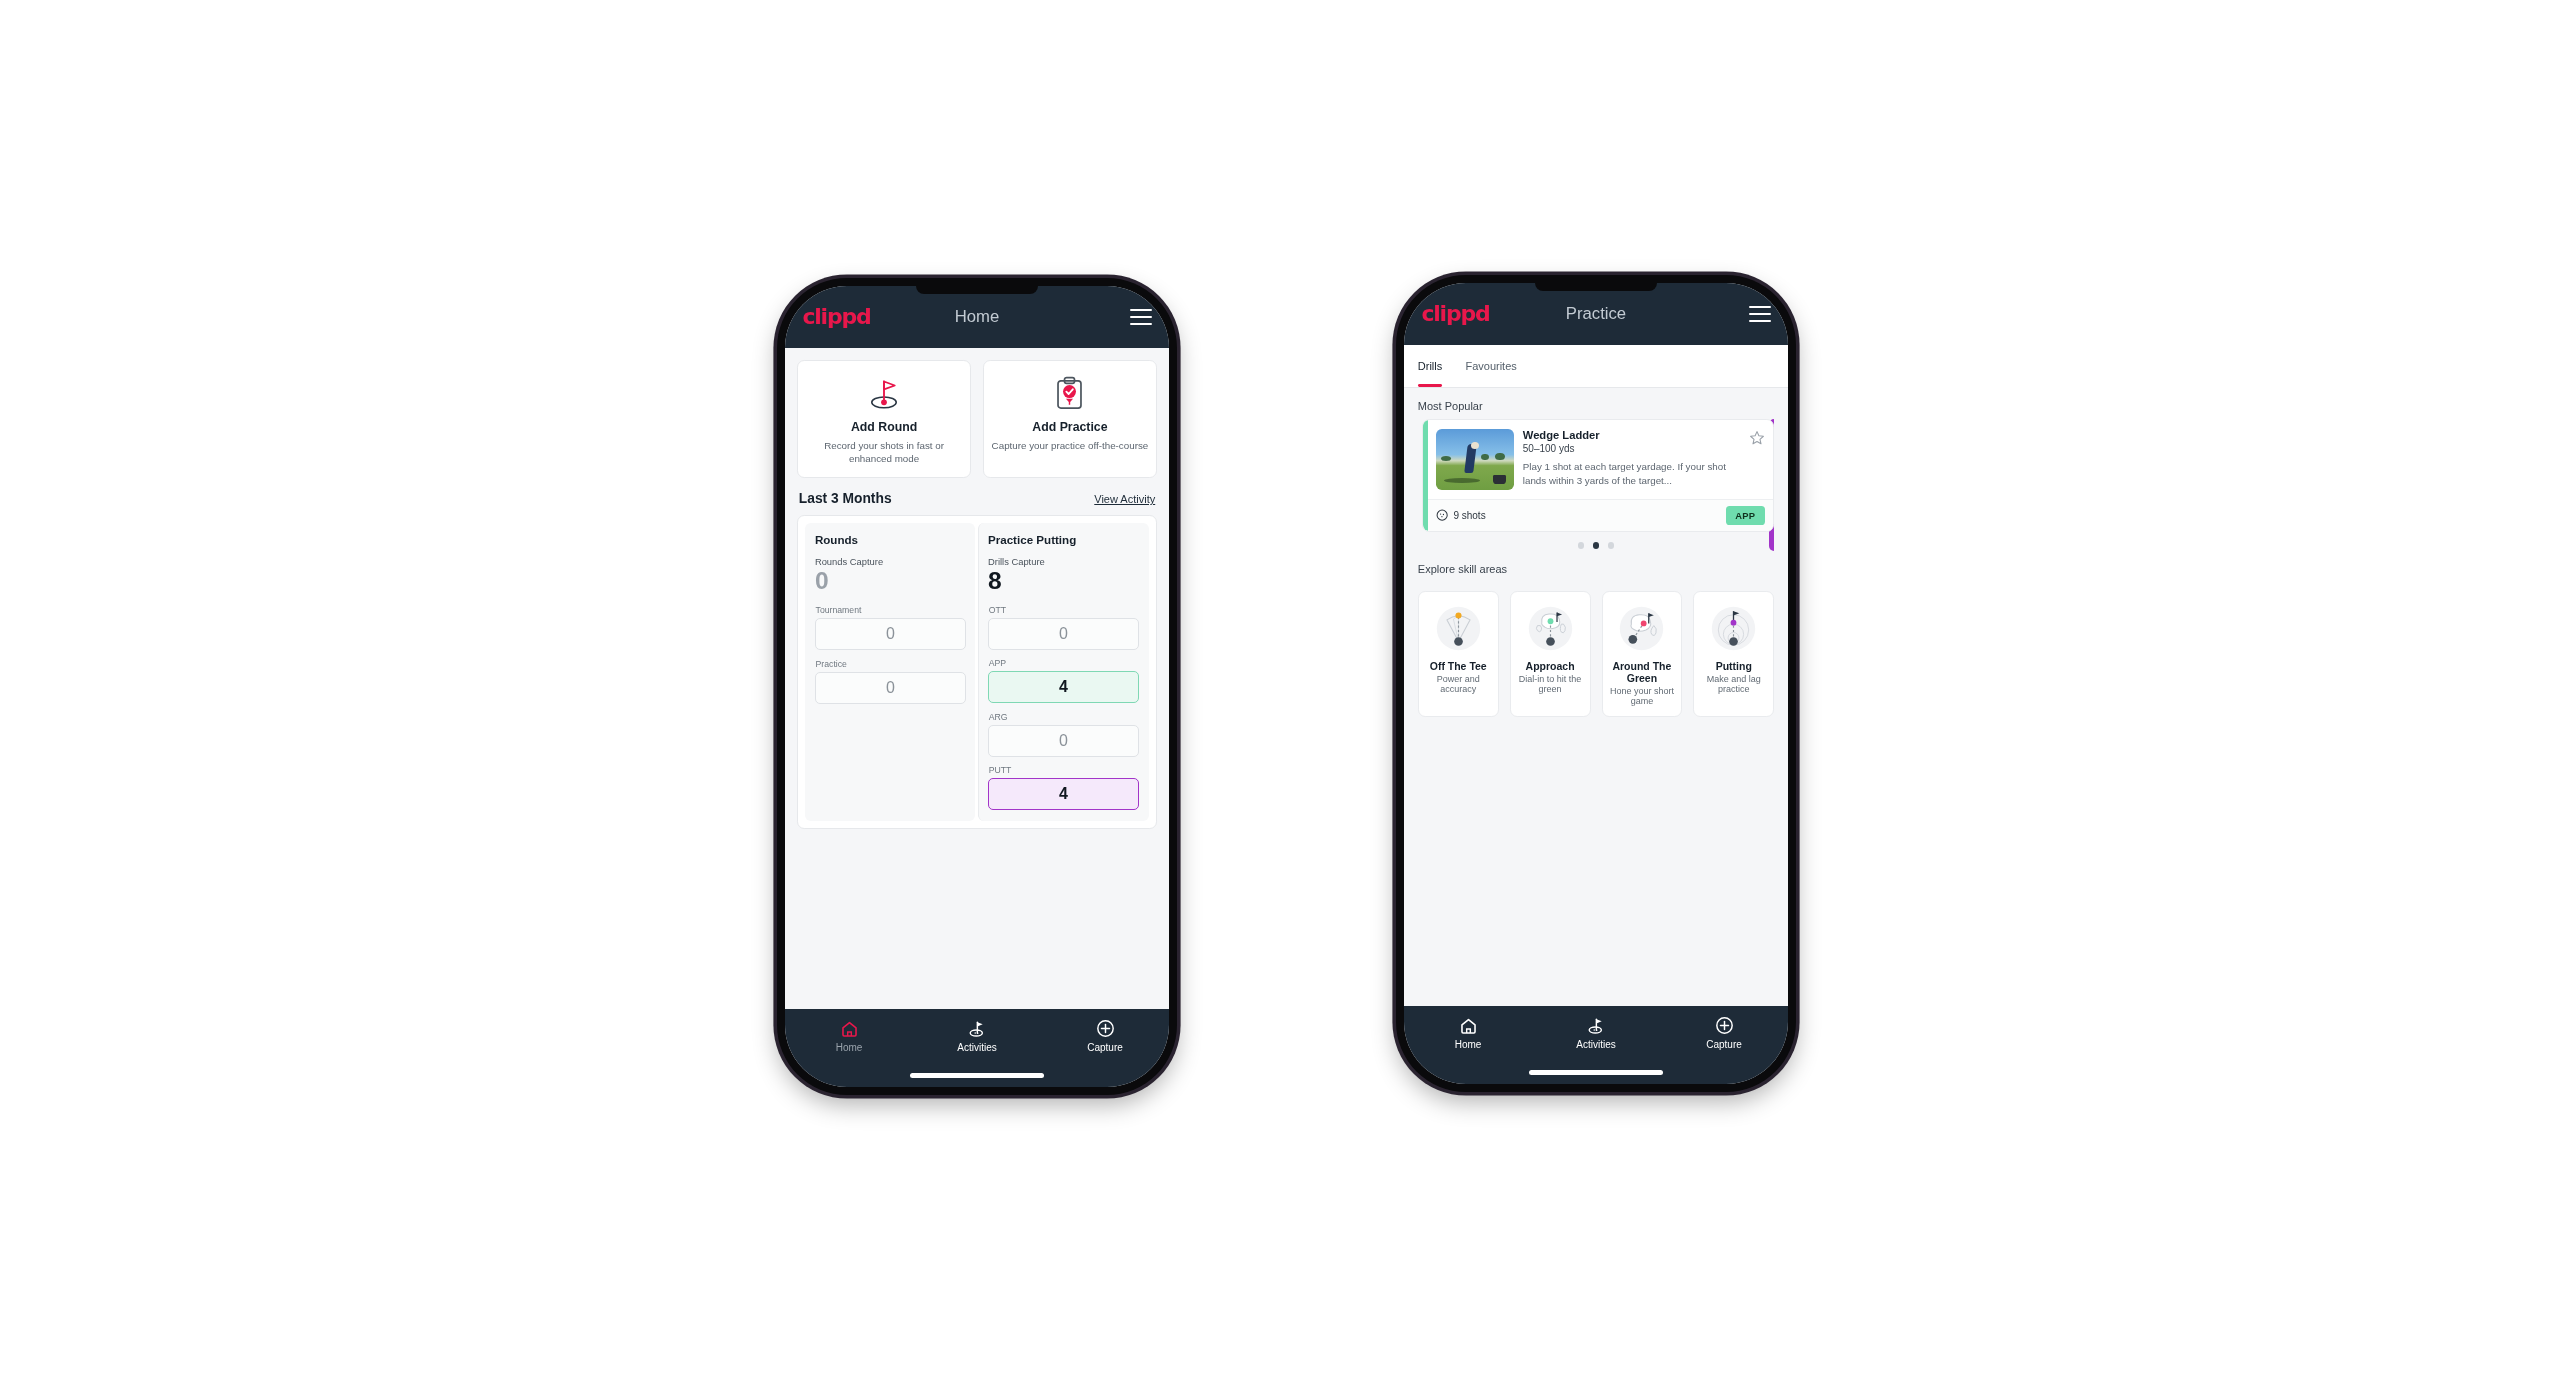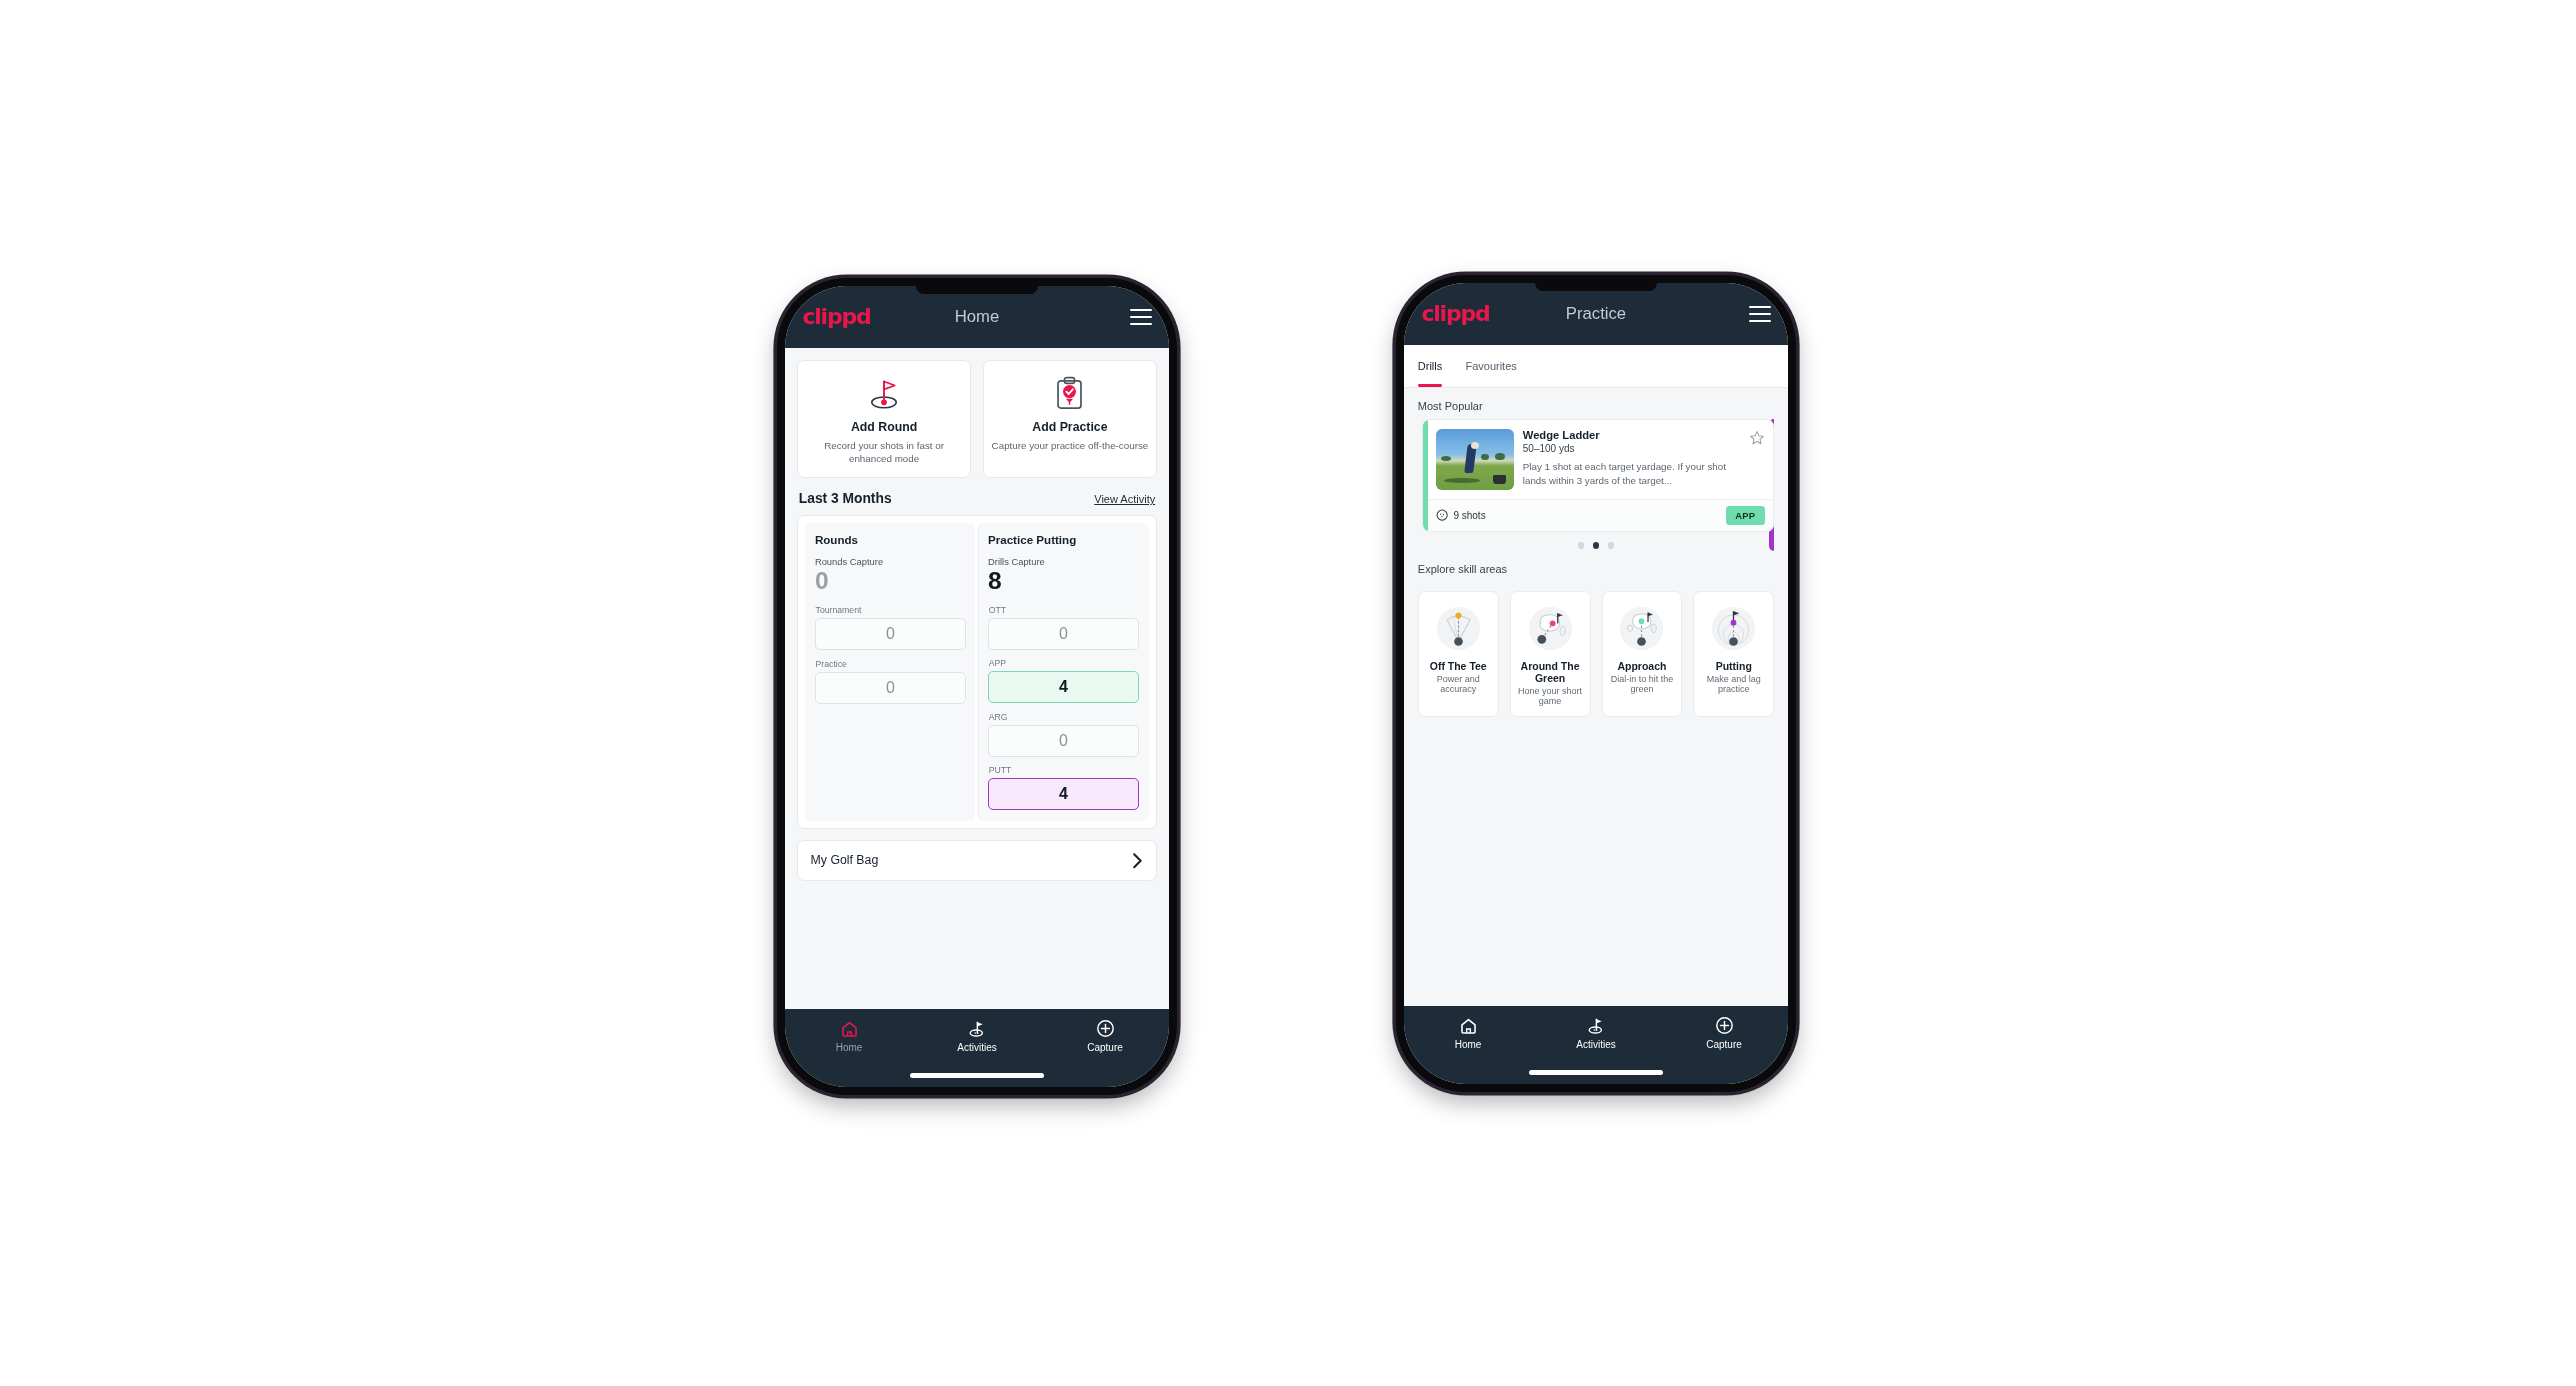--- a/index.html
+++ b/index.html
@@ -358,26 +358,20 @@
               </div>
               <div>
                 <div class="mini-label">PUTT</div>
                 <div class="mini-box dark purple">4</div>
               </div>
             </div>
           </div>
 
         </div>
 
-        <div class="bag-row">
-          <div class="bag-label">My Golf Bag</div>
-          <svg width="11.6" height="17.4" viewBox="0 0 16 24">
-            <path d="M3 3 L12 12 L3 21" fill="none" stroke="#16202b" stroke-width="2.8" stroke-linecap="round" stroke-linejoin="round"></path>
-          </svg>
-        </div>
 
       </div>
 
       <div class="bottomnav">
         <div class="navitem active">
           <div class="navicon">
             <svg width="19" height="17.4" viewBox="0 0 26 24">
               <path d="M4 11 L13 3.5 L22 11 V20.5 a1.5 1.5 0 0 1 -1.5 1.5 H5.5 A1.5 1.5 0 0 1 4 20.5 Z" fill="none" stroke="#e8174b" stroke-width="2.2" stroke-linejoin="round"></path>
               <path d="M10.5 22 v-5.5 h5 V22" fill="none" stroke="#e8174b" stroke-width="2"></path>
             </svg>
@@ -494,46 +488,46 @@
               <circle cx="38" cy="56" r="6" fill="#46505b"></circle>
               <circle cx="38" cy="20" r="4.2" fill="#f2a922"></circle>
             </svg>
             <div class="skill-name">Off The Tee</div>
             <div class="skill-desc">Power and accuracy</div>
           </div>
 
           <div class="skill-card">
             <svg class="skill-ico" viewBox="0 0 76 76">
               <circle cx="38" cy="38" r="30" fill="#f2f3f5"></circle>
-              <path d="M24 32 q-2 -12 11 -13 q13 -1 15 8 q3 9 -6 13 q-10 4 -17 -1 q-5 -3 -3 -7 Z" fill="#ffffff" stroke="#c9ced4" stroke-width="1.4"></path>
-              <path d="M55 34 q5 4 3 10 q-2 6 -6 2 q-3 -5 3 -12 Z" fill="none" stroke="#c9ced4" stroke-width="1.3"></path>
-              <line x1="48" y1="17" x2="48" y2="31" stroke="#2b3744" stroke-width="1.7"></line>
-              <path d="M48 17 L55 19.6 L48 22.2 Z" fill="#2b3744"></path>
-              <line x1="27" y1="52" x2="40" y2="32" stroke="#8c949c" stroke-width="1.6" stroke-dasharray="3,3"></line>
-              <circle cx="26" cy="53" r="6" fill="#46505b"></circle>
-              <circle cx="41" cy="31" r="4" fill="#f0456f"></circle>
-            </svg>
-            <div class="skill-name">Around The Green</div>
-            <div class="skill-desc">Hone your short game</div>
-          </div>
-
-          <div class="skill-card">
-            <svg class="skill-ico" viewBox="0 0 76 76">
-              <circle cx="38" cy="38" r="30" fill="#f2f3f5"></circle>
               <path d="M26 30 q-2 -11 10 -12 q12 -1 14 7 q3 9 -5 12 q-9 3 -15 -1 q-5 -3 -4 -6 Z" fill="#ffffff" stroke="#c9ced4" stroke-width="1.4"></path>
               <path d="M20 34 q-3 4 0 7 q3 3 5 0 q2 -4 -1 -7 Z" fill="none" stroke="#c9ced4" stroke-width="1.3"></path>
               <path d="M56 32 q4 4 2 9 q-2 5 -5 2 q-3 -4 0 -11 Z" fill="none" stroke="#c9ced4" stroke-width="1.3"></path>
               <line x1="47" y1="16" x2="47" y2="29" stroke="#2b3744" stroke-width="1.7"></line>
               <path d="M47 16 L54 18.6 L47 21.2 Z" fill="#2b3744"></path>
               <line x1="38" y1="55" x2="38" y2="28" stroke="#8c949c" stroke-width="1.6" stroke-dasharray="3,3"></line>
               <circle cx="38" cy="56" r="6" fill="#46505b"></circle>
               <circle cx="38" cy="28" r="4" fill="#6fdcae"></circle>
             </svg>
             <div class="skill-name">Approach</div>
             <div class="skill-desc">Dial-in to hit the green</div>
+          </div>
+
+          <div class="skill-card">
+            <svg class="skill-ico" viewBox="0 0 76 76">
+              <circle cx="38" cy="38" r="30" fill="#f2f3f5"></circle>
+              <path d="M24 32 q-2 -12 11 -13 q13 -1 15 8 q3 9 -6 13 q-10 4 -17 -1 q-5 -3 -3 -7 Z" fill="#ffffff" stroke="#c9ced4" stroke-width="1.4"></path>
+              <path d="M55 34 q5 4 3 10 q-2 6 -6 2 q-3 -5 3 -12 Z" fill="none" stroke="#c9ced4" stroke-width="1.3"></path>
+              <line x1="48" y1="17" x2="48" y2="31" stroke="#2b3744" stroke-width="1.7"></line>
+              <path d="M48 17 L55 19.6 L48 22.2 Z" fill="#2b3744"></path>
+              <line x1="27" y1="52" x2="40" y2="32" stroke="#8c949c" stroke-width="1.6" stroke-dasharray="3,3"></line>
+              <circle cx="26" cy="53" r="6" fill="#46505b"></circle>
+              <circle cx="41" cy="31" r="4" fill="#f0456f"></circle>
+            </svg>
+            <div class="skill-name">Around The Green</div>
+            <div class="skill-desc">Hone your short game</div>
           </div>
 
           <div class="skill-card">
             <svg class="skill-ico" viewBox="0 0 76 76">
               <circle cx="38" cy="38" r="30" fill="#f2f3f5"></circle>
               <circle cx="38" cy="40" r="21" fill="none" stroke="#d5d9de" stroke-width="1.3"></circle>
               <circle cx="38" cy="46" r="14" fill="none" stroke="#d5d9de" stroke-width="1.3"></circle>
               <circle cx="38" cy="51" r="7.5" fill="none" stroke="#d5d9de" stroke-width="1.3"></circle>
               <line x1="38" y1="14" x2="38" y2="28" stroke="#2b3744" stroke-width="1.8"></line>
               <path d="M38 14 L46 17 L38 20 Z" fill="#2b3744"></path>

